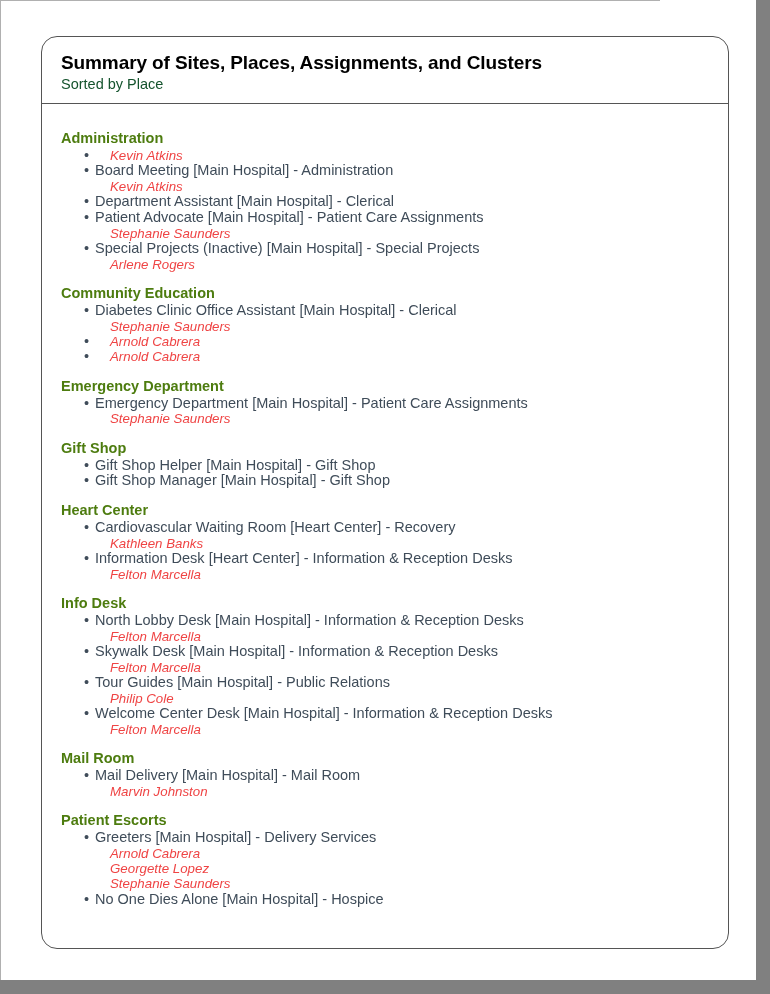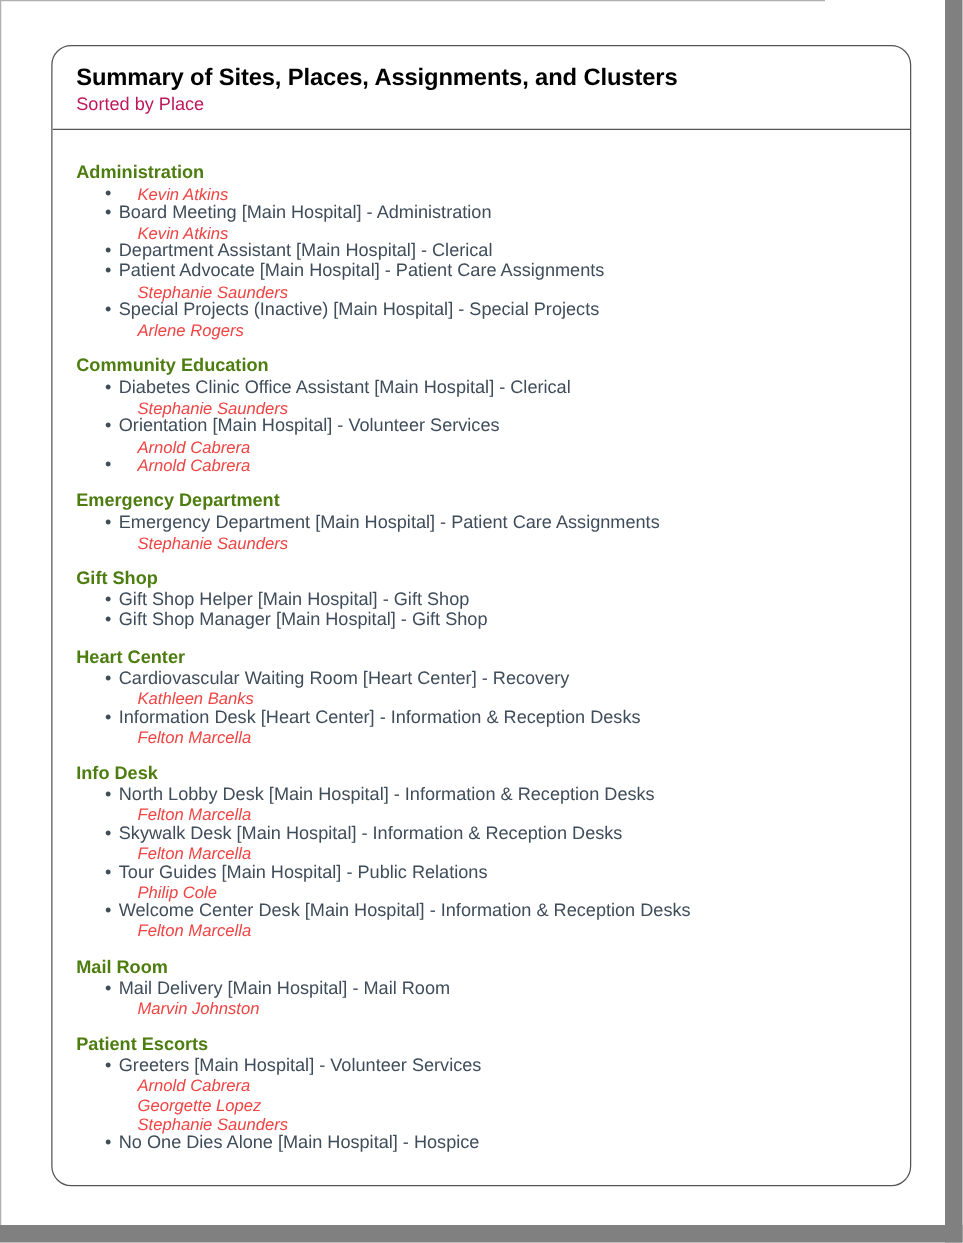--- a/index.html
+++ b/index.html
@@ -47,21 +47,21 @@
   .report-title {
     font-size: 19px;
     font-weight: bold;
     color: #000000;
     letter-spacing: -0.1px;
     line-height: 23px;
   }
   .report-subtitle {
     font-size: 14.5px;
     font-weight: normal;
-    color: #be185d;
+    color: #14532d;
     line-height: 19px;
     margin-top: 1px;
   }
   .card-body {
     padding: 26px 0 0 19px;
   }
   .place-group {
     margin-bottom: 13px;
   }
   .place-group:last-child {
@@ -159,21 +159,21 @@
         <div class="place-group">
           <div class="place-name">Community Education</div>
           <ul class="assignment-list">
             <li class="assignment-item">
               <div class="assignment-line"><span class="bullet">•</span><span>Diabetes Clinic Office Assistant [Main Hospital] - Clerical</span></div>
               <ul class="volunteer-list">
                 <li class="volunteer-name">Stephanie Saunders</li>
               </ul>
             </li>
             <li class="assignment-item">
-              <div class="assignment-line"><span class="bullet">•</span><span>Orientation [Main Hospital] - Volunteer Services</span></div>
+              <div class="assignment-line"><span class="bullet">•</span></div>
               <ul class="volunteer-list">
                 <li class="volunteer-name">Arnold Cabrera</li>
               </ul>
             </li>
             <li class="assignment-item">
               <div class="assignment-line"><span class="bullet">•</span></div>
               <ul class="volunteer-list">
                 <li class="volunteer-name">Arnold Cabrera</li>
               </ul>
             </li>
@@ -255,21 +255,21 @@
               <ul class="volunteer-list">
                 <li class="volunteer-name">Marvin Johnston</li>
               </ul>
             </li>
           </ul>
         </div>
         <div class="place-group">
           <div class="place-name">Patient Escorts</div>
           <ul class="assignment-list">
             <li class="assignment-item">
-              <div class="assignment-line"><span class="bullet">•</span><span>Greeters [Main Hospital] - Volunteer Services</span></div>
+              <div class="assignment-line"><span class="bullet">•</span><span>Greeters [Main Hospital] - Delivery Services</span></div>
               <ul class="volunteer-list">
                 <li class="volunteer-name">Arnold Cabrera</li>
                 <li class="volunteer-name">Georgette Lopez</li>
                 <li class="volunteer-name">Stephanie Saunders</li>
               </ul>
             </li>
             <li class="assignment-item">
               <div class="assignment-line"><span class="bullet">•</span><span>No One Dies Alone [Main Hospital] - Hospice</span></div>
             </li>
           </ul>

